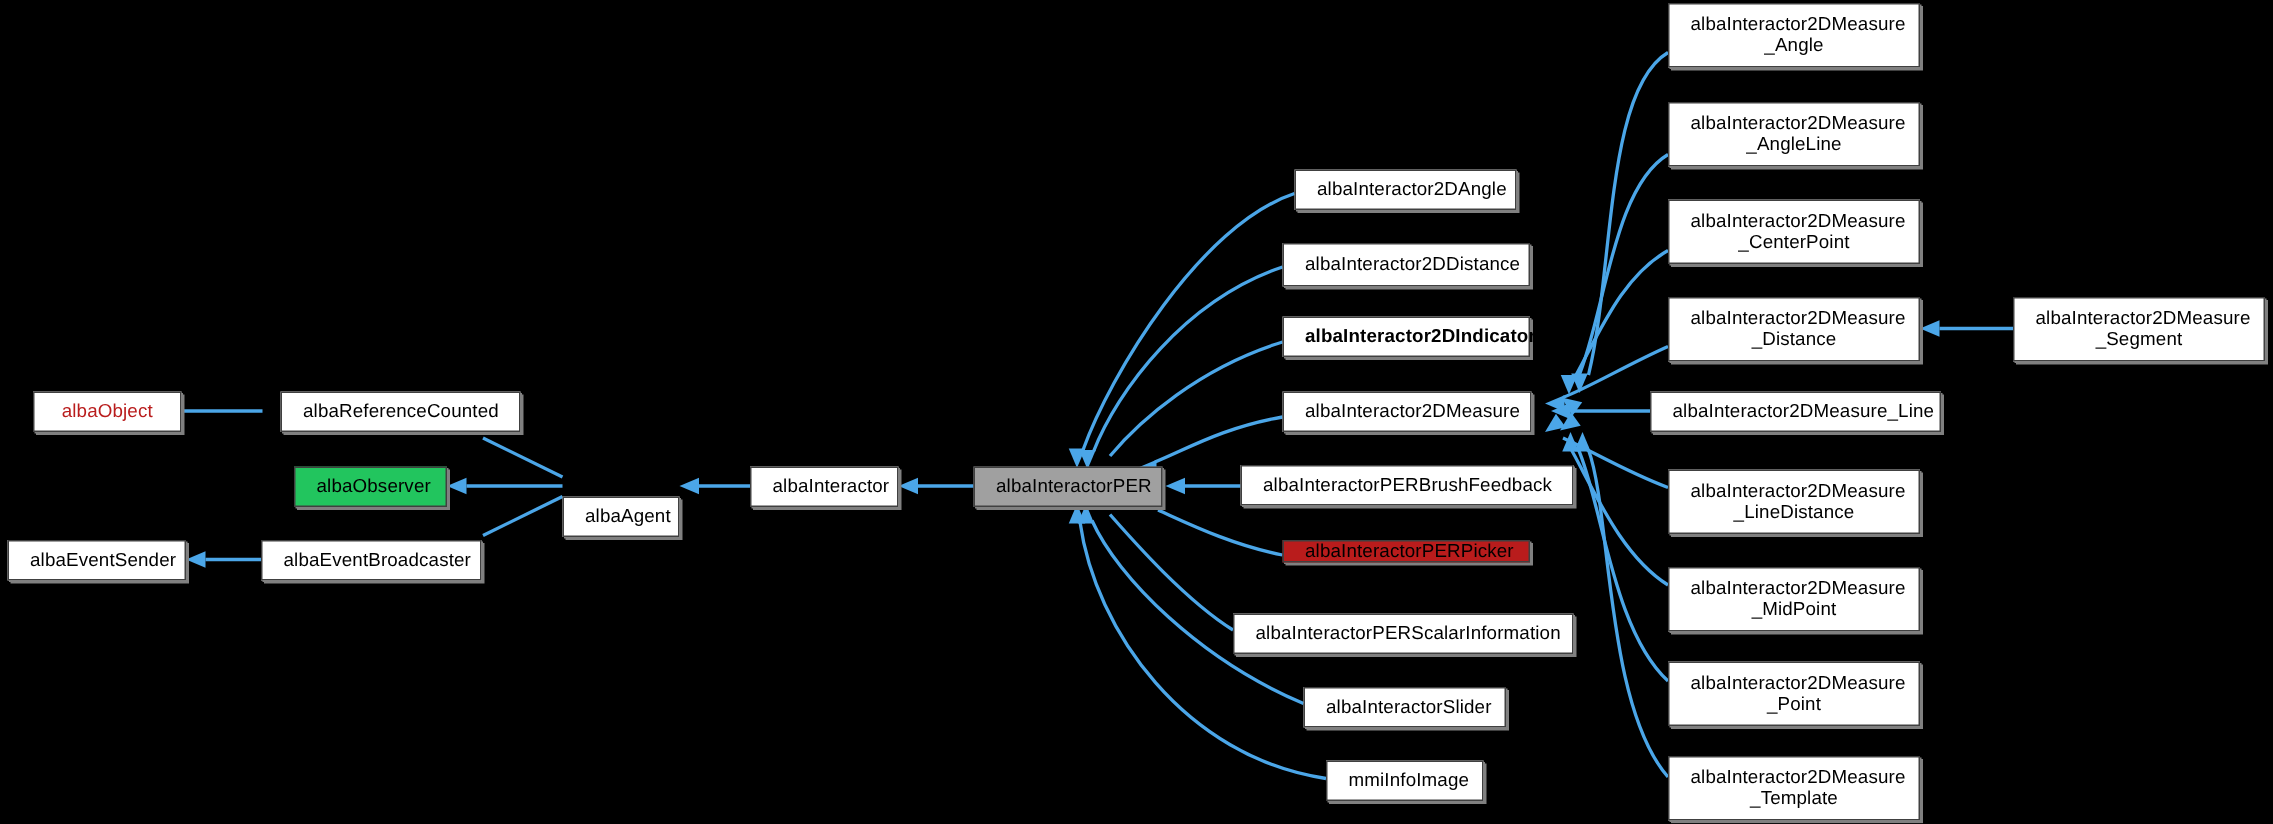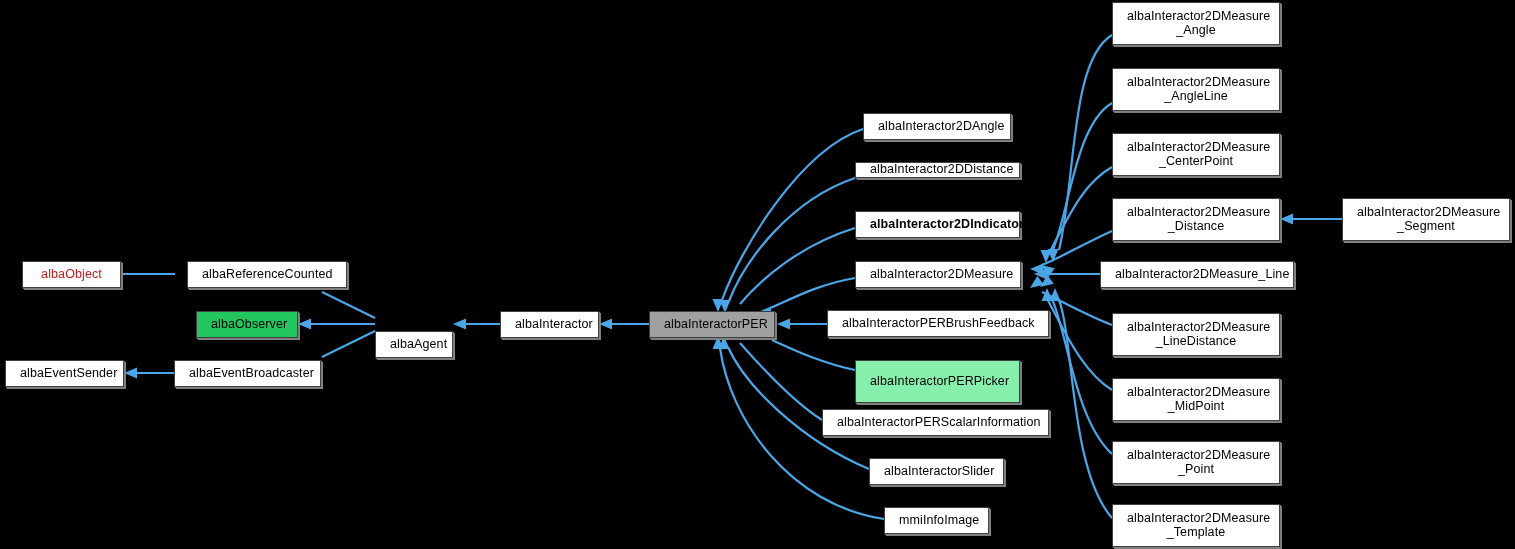--- a/index.html
+++ b/index.html
@@ -112,25 +112,25 @@
   <div id="node-layer">
       <div class="node-box" style="left: 22px; top: 261px; width: 99px; height: 27px; background: rgb(255, 255, 255); border-color: rgb(64, 64, 64); color: #b91c1c;"><span class="node-label">albaObject</span></div>
       <div class="node-box" style="left: 175px; top: 261px; width: 160px; height: 27px; background: #ffffff; border-color: rgb(64, 64, 64); color: rgb(0, 0, 0); margin-left: 12px;"><span class="node-label">albaReferenceCounted</span></div>
       <div class="node-box" style="left: 196px; top: 311px; width: 102px; height: 27px; background: #22c55e; border-color: rgb(64, 64, 64); color: rgb(0, 0, 0);"><span class="node-label">albaObserver</span></div>
       <div class="node-box" style="left: 5px; top: 360px; width: 119px; height: 27px; background: rgb(255, 255, 255); border-color: rgb(64, 64, 64); color: rgb(0, 0, 0);"><span class="node-label">albaEventSender</span></div>
       <div class="node-box" style="left: 174px; top: 360px; width: 147px; height: 27px; background: rgb(255, 255, 255); border-color: rgb(64, 64, 64); color: rgb(0, 0, 0);"><span class="node-label">albaEventBroadcaster</span></div>
       <div class="node-box" style="left: 375px; top: 311px; width: 78px; height: 27px; background: rgb(255, 255, 255); border-color: rgb(64, 64, 64); color: rgb(0, 0, 0); margin-top: 20px;"><span class="node-label">albaAgent</span></div>
       <div class="node-box" style="left: 500px; top: 311px; width: 99px; height: 27px; background: rgb(255, 255, 255); border-color: rgb(64, 64, 64); color: rgb(0, 0, 0);"><span class="node-label">albaInteractor</span></div>
       <div class="node-box highlight" style="left: 649px; top: 311px; width: 126px; height: 27px; background: rgb(160, 160, 160); border-color: rgb(64, 64, 64); color: rgb(0, 0, 0);"><span class="node-label">albaInteractorPER</span></div>
       <div class="node-box" style="left: 863px; top: 113px; width: 148px; height: 27px; background: rgb(255, 255, 255); border-color: rgb(64, 64, 64); color: rgb(0, 0, 0);"><span class="node-label">albaInteractor2DAngle</span></div>
-      <div class="node-box" style="left: 855px; top: 162px; width: 165px; height: 16px; background: rgb(255, 255, 255); border-color: rgb(64, 64, 64); color: rgb(0, 0, 0);"><span class="node-label">albaInteractor2DDistance</span></div>
+      <div class="node-box" style="left: 855px; top: 162px; width: 165px; height: 29px; background: rgb(255, 255, 255); border-color: rgb(64, 64, 64); color: rgb(0, 0, 0);"><span class="node-label">albaInteractor2DDistance</span></div>
       <div class="node-box" style="left: 855px; top: 211px; width: 165px; height: 27px; background: rgb(255, 255, 255); border-color: rgb(64, 64, 64); color: rgb(0, 0, 0); font-weight: bold;"><span class="node-label">albaInteractor2DIndicator</span></div>
       <div class="node-box" style="left: 855px; top: 261px; width: 166px; height: 27px; background: rgb(255, 255, 255); border-color: rgb(64, 64, 64); color: rgb(0, 0, 0);"><span class="node-label">albaInteractor2DMeasure</span></div>
       <div class="node-box" style="left: 827px; top: 310px; width: 222px; height: 27px; background: rgb(255, 255, 255); border-color: rgb(64, 64, 64); color: rgb(0, 0, 0);"><span class="node-label">albaInteractorPERBrushFeedback</span></div>
-      <div class="node-box" style="left: 855px; top: 360px; width: 165px; height: 43px; background: #86efac; border-color: rgb(64, 64, 64); color: rgb(0, 0, 0);"><span class="node-label">albaInteractorPERPicker</span></div>
+      <div class="node-box" style="left: 855px; top: 360px; width: 165px; height: 15px; background: #b91c1c; border-color: rgb(64, 64, 64); color: rgb(0, 0, 0);"><span class="node-label">albaInteractorPERPicker</span></div>
       <div class="node-box" style="left: 822px; top: 409px; width: 227px; height: 27px; background: rgb(255, 255, 255); border-color: rgb(64, 64, 64); color: rgb(0, 0, 0);"><span class="node-label">albaInteractorPERScalarInformation</span></div>
       <div class="node-box" style="left: 869px; top: 458px; width: 135px; height: 27px; background: rgb(255, 255, 255); border-color: rgb(64, 64, 64); color: rgb(0, 0, 0);"><span class="node-label">albaInteractorSlider</span></div>
       <div class="node-box" style="left: 884px; top: 507px; width: 105px; height: 27px; background: rgb(255, 255, 255); border-color: rgb(64, 64, 64); color: rgb(0, 0, 0);"><span class="node-label">mmiInfoImage</span></div>
       <div class="node-box" style="left: 1112px; top: 2px; width: 168px; height: 43px; background: rgb(255, 255, 255); border-color: rgb(64, 64, 64); color: rgb(0, 0, 0);"><span class="node-label">albaInteractor2DMeasure
 _Angle</span></div>
       <div class="node-box" style="left: 1112px; top: 68px; width: 168px; height: 43px; background: rgb(255, 255, 255); border-color: rgb(64, 64, 64); color: rgb(0, 0, 0);"><span class="node-label">albaInteractor2DMeasure
 _AngleLine</span></div>
       <div class="node-box" style="left: 1112px; top: 133px; width: 168px; height: 43px; background: rgb(255, 255, 255); border-color: rgb(64, 64, 64); color: rgb(0, 0, 0);"><span class="node-label">albaInteractor2DMeasure
 _CenterPoint</span></div>
       <div class="node-box" style="left: 1112px; top: 198px; width: 168px; height: 43px; background: rgb(255, 255, 255); border-color: rgb(64, 64, 64); color: rgb(0, 0, 0);"><span class="node-label">albaInteractor2DMeasure

